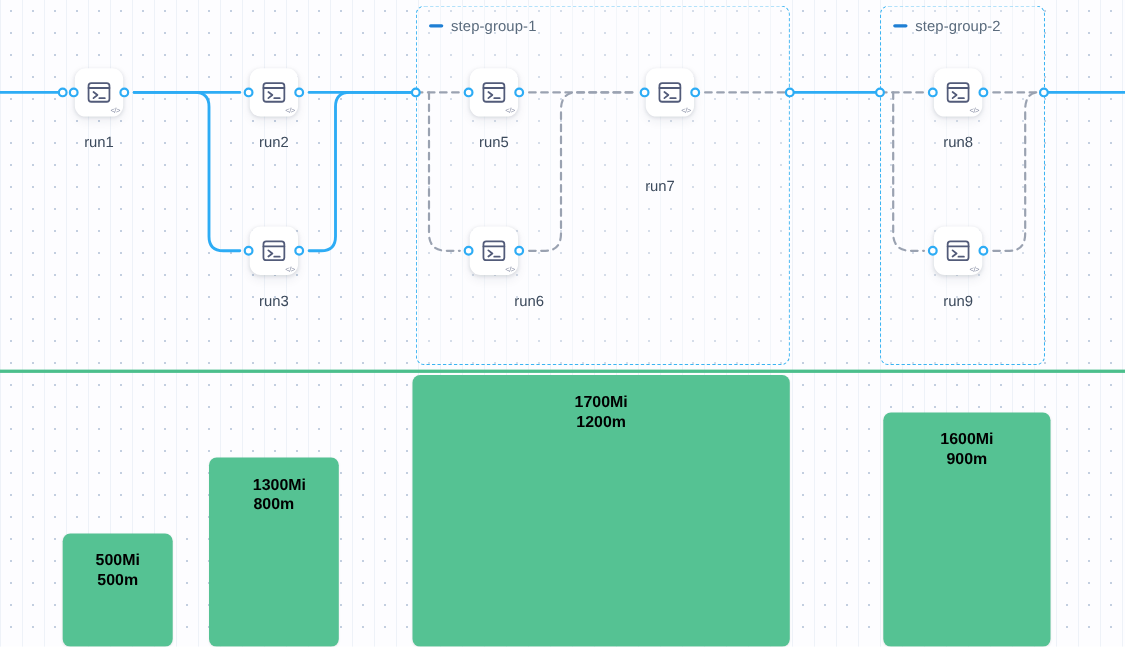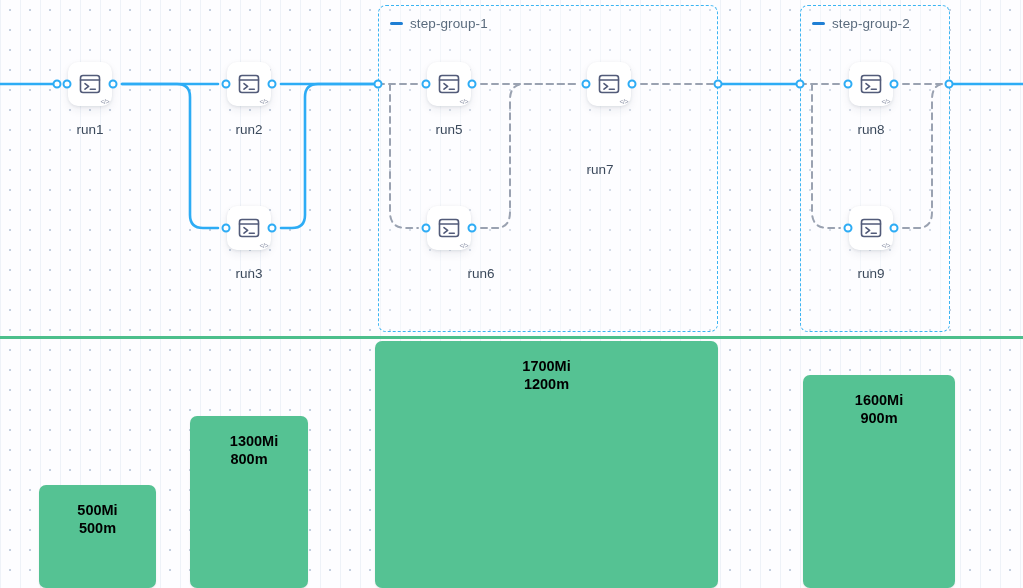--- a/index.html
+++ b/index.html
@@ -312,21 +312,21 @@
       <div class="port" style="left: 894px; top: 228px;"></div>
       <div class="node-label" style="left: 871px; top: 266px;">run9</div>
       <div class="port" style="left: 57px; top: 84px;"></div>
       <div class="port" style="left: 378px; top: 84px;"></div>
       <div class="port" style="left: 718px; top: 84px;"></div>
       <div class="port" style="left: 800px; top: 84px;"></div>
       <div class="port" style="left: 949px; top: 84px;"></div>
     </div>
 
   <div id="bar-layer">
-      <div class="res-bar" style="left: 39px; top: 485px; width: 117px; height: 103px; background: rgb(85, 194, 147);">
+      <div class="res-bar" style="left: 57px; top: 485px; width: 100px; height: 103px; background: rgb(85, 194, 147);">
         <div class="res-bar-text" style="top: 16px;">500Mi</div>
         <div class="res-bar-text" style="top: 34px;">500m</div>
       </div>
       <div class="res-bar" style="left: 190px; top: 416px; width: 118px; height: 172px; background: rgb(85, 194, 147);">
         <div class="res-bar-text" style="top: 16px; padding-left: 10px;">1300Mi</div>
         <div class="res-bar-text" style="top: 34px;">800m</div>
       </div>
       <div class="res-bar" style="left: 375px; top: 341px; width: 343px; height: 247px; background: rgb(85, 194, 147);">
         <div class="res-bar-text" style="top: 16px;">1700Mi</div>
         <div class="res-bar-text" style="top: 34px;">1200m</div>

